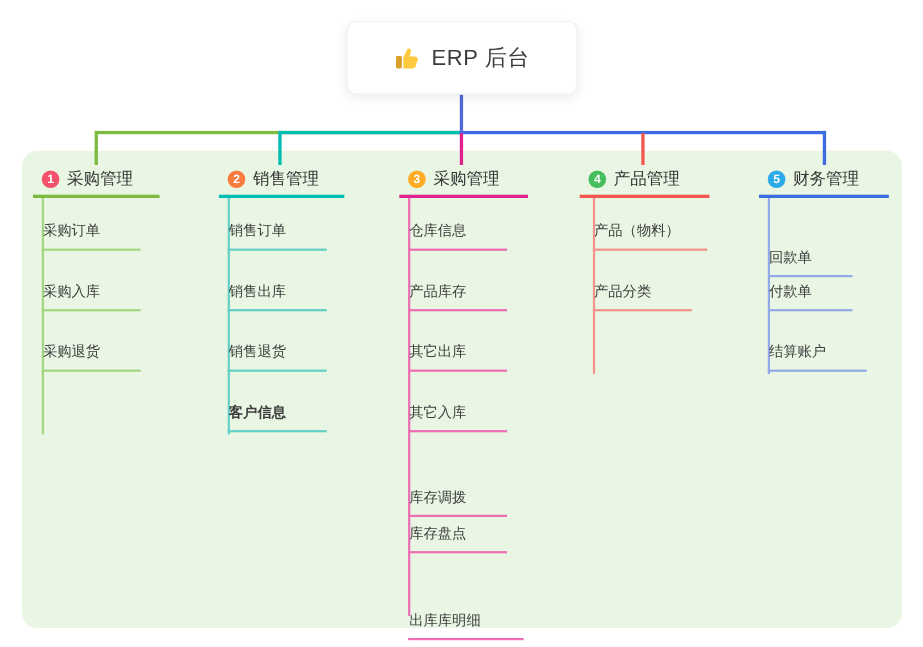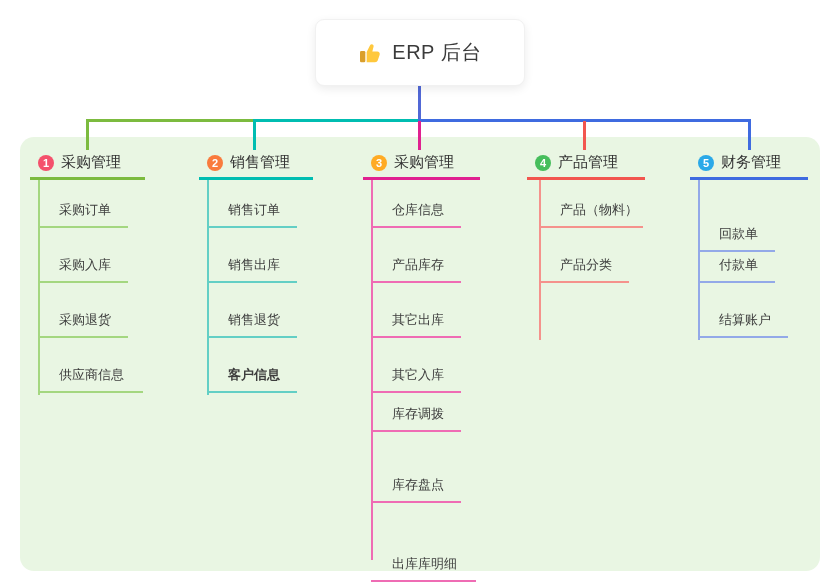--- a/index.html
+++ b/index.html
@@ -28,21 +28,21 @@
     border-bottom: 3px solid #999; cursor: pointer;
   }
   .badge {
     width: 16px; height: 16px; border-radius: 50%; flex: 0 0 16px;
     color: #ffffff; font-size: 11px; line-height: 16px; text-align: center; font-weight: bold;
   }
   .branch-title { font-size: 15px; font-weight: 500; color: #333333; white-space: nowrap; }
 
   .child-node {
     position: absolute; height: 30px; border-bottom: 2px solid #14b8a6;
-    padding-left: 21px; padding-bottom: 7px;
+    padding-left: 1px; padding-bottom: 7px;
     display: flex; align-items: flex-end;
     font-size: 13px; color: #3d3d3d; white-space: nowrap; cursor: pointer;
   }
 </style>
 </head>
 <body>
 
 <div id="canvas">
 
   <div class="panel" style="background-color: rgb(233, 246, 227);"></div>
@@ -92,32 +92,31 @@
 
   <div class="vline" style="left: 38px; top: 180px; height: 215px; background-color: rgb(164, 215, 128);"></div>
   <div class="vline" style="left: 207px; top: 180px; height: 215px; background-color: rgb(99, 207, 197);"></div>
   <div class="vline" style="left: 371px; top: 180px; height: 380px; background-color: rgb(239, 108, 180);"></div>
   <div class="vline" style="left: 539px; top: 180px; height: 160px; background-color: rgb(245, 146, 140);"></div>
   <div class="vline" style="left: 698px; top: 180px; height: 160px; background-color: rgb(147, 169, 232);"></div>
 
   <div class="child-node" style="left: 38px; top: 198px; width: 90px; border-bottom-color: rgb(164, 215, 128);">采购订单</div>
   <div class="child-node" style="left: 38px; top: 253px; width: 90px; border-bottom-color: rgb(164, 215, 128);">采购入库</div>
   <div class="child-node" style="left: 38px; top: 308px; width: 90px; border-bottom-color: rgb(164, 215, 128); text-align: right;">采购退货</div>
-  <div class="child-node" style="left: 38px; top: 363px; width: 105px; border-bottom-color: rgb(164, 215, 128);">供应商信息</div>
 
   <div class="child-node" style="left: 207px; top: 198px; width: 90px; border-bottom-color: rgb(99, 207, 197);">销售订单</div>
   <div class="child-node" style="left: 207px; top: 253px; width: 90px; border-bottom-color: rgb(99, 207, 197);">销售出库</div>
   <div class="child-node" style="left: 207px; top: 308px; width: 90px; border-bottom-color: rgb(99, 207, 197);">销售退货</div>
   <div class="child-node" style="left: 207px; top: 363px; width: 90px; border-bottom-color: rgb(99, 207, 197); font-weight: bold;">客户信息</div>
 
   <div class="child-node" style="left: 371px; top: 198px; width: 90px; border-bottom-color: rgb(239, 108, 180);">仓库信息</div>
   <div class="child-node" style="left: 371px; top: 253px; width: 90px; border-bottom-color: rgb(239, 108, 180);">产品库存</div>
   <div class="child-node" style="left: 371px; top: 308px; width: 90px; border-bottom-color: rgb(239, 108, 180);">其它出库</div>
   <div class="child-node" style="left: 371px; top: 363px; width: 90px; border-bottom-color: rgb(239, 108, 180);">其它入库</div>
-  <div class="child-node" style="left: 371px; top: 402px; width: 90px; border-bottom-color: rgb(239, 108, 180);">库存调拨</div>
+  <div class="child-node" style="left: 371px; top: 440px; width: 90px; border-bottom-color: rgb(239, 108, 180);">库存调拨</div>
   <div class="child-node" style="left: 371px; top: 473px; width: 90px; border-bottom-color: rgb(239, 108, 180);">库存盘点</div>
   <div class="child-node" style="left: 371px; top: 552px; width: 105px; border-bottom-color: rgb(239, 108, 180);">出库库明细</div>
 
   <div class="child-node" style="left: 539px; top: 198px; width: 104px; border-bottom-color: rgb(245, 146, 140);">产品（物料）</div>
   <div class="child-node" style="left: 539px; top: 253px; width: 90px; border-bottom-color: rgb(245, 146, 140);">产品分类</div>
 
   <div class="child-node" style="left: 698px; top: 198px; width: 77px; border-bottom-color: rgb(147, 169, 232); margin-top: 24px;">回款单</div>
   <div class="child-node" style="left: 698px; top: 253px; width: 77px; border-bottom-color: rgb(147, 169, 232);">付款单</div>
   <div class="child-node" style="left: 698px; top: 308px; width: 90px; border-bottom-color: rgb(147, 169, 232);">结算账户</div>
 

